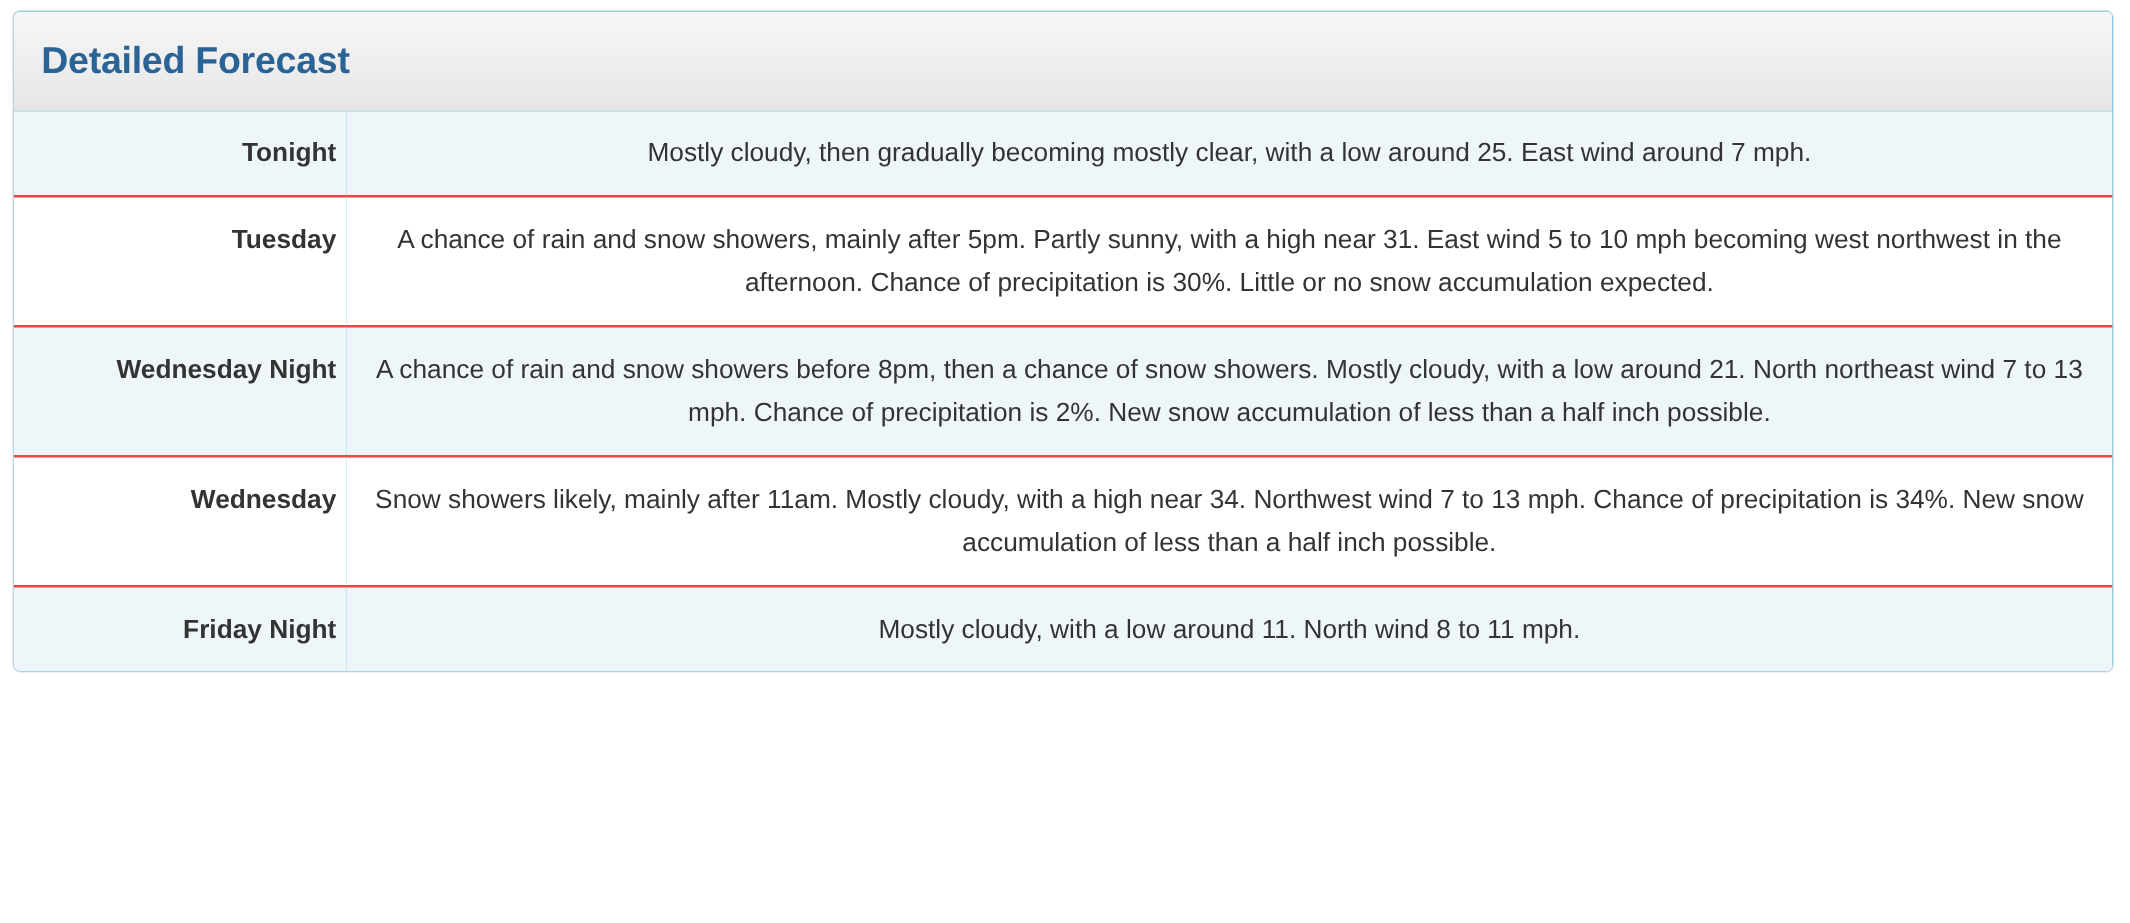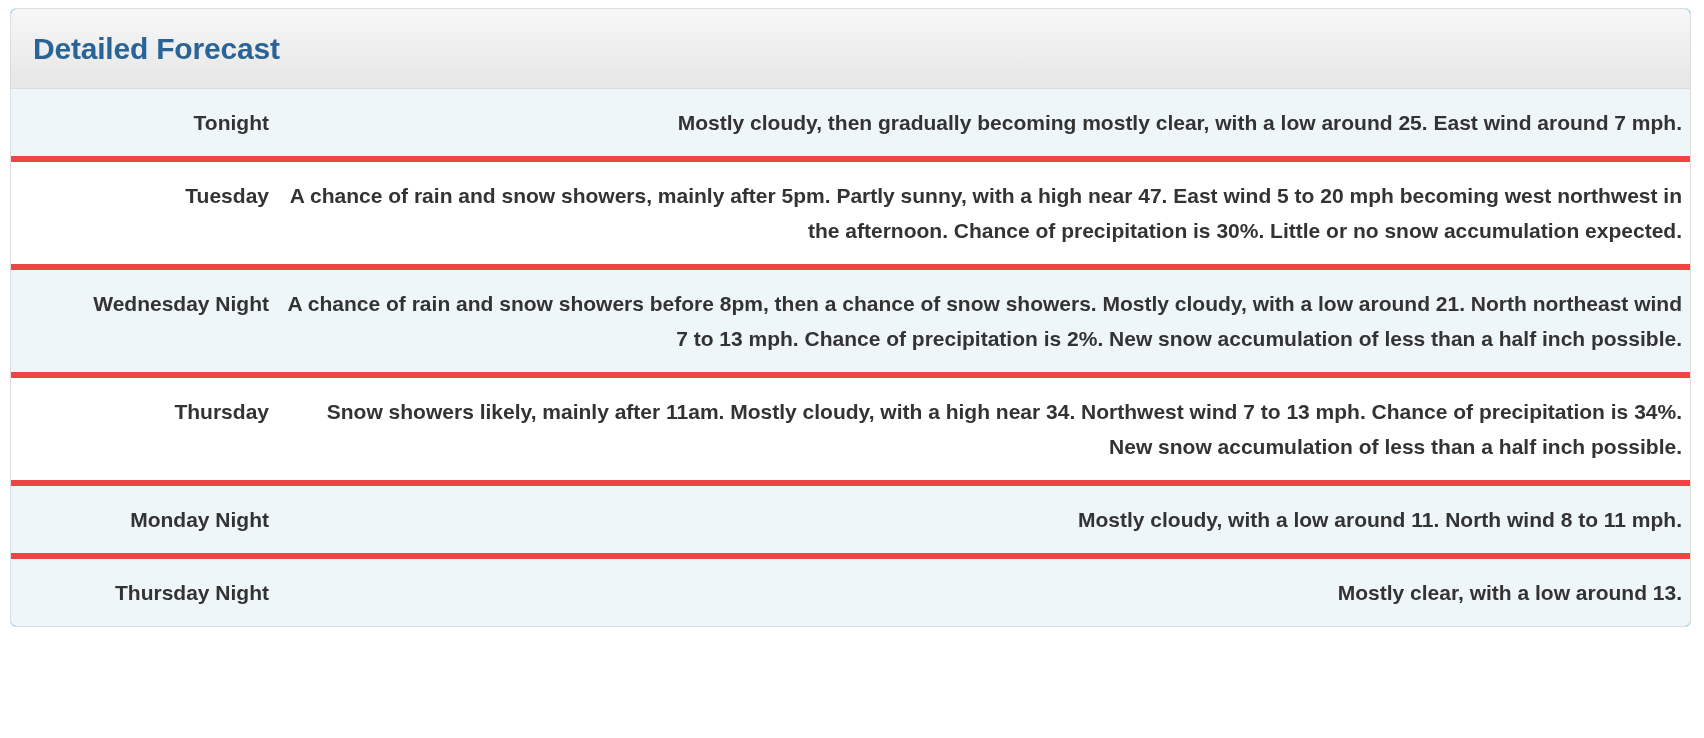--- a/index.html
+++ b/index.html
@@ -53,81 +53,77 @@
   table.forecast-table {
     border-collapse: collapse;
     width: 100%;
     table-layout: fixed;
   }
 
   table.forecast-table tr.row-odd  { background: #eff6fa; }
   table.forecast-table tr.row-even { background: #ffffff; }
 
   table.forecast-table td {
-    border-top: 6px solid #ef4444;
+    border-top: 2px solid #ef4444;
     padding: 16px 8px 16px 8px;
     vertical-align: top;
     font-size: 21px;
     line-height: 35px;
     color: #333333;
   }
 
   table.forecast-table tr:first-child td { border-top: none; }
 
   td.forecast-label {
     width: 250px;
     text-align: right;
     font-weight: bold;
     color: #2b2b2b;
     padding-right: 24px;
     white-space: nowrap;
     margin-left: 44px;
   }
 
   td.forecast-text {
-    text-align: right;
+    text-align: center;
     padding-left: 8px;
     padding-right: 42px;
     color: #333333;
-    font-weight: bold;
+    font-weight: normal;
   }
 </style>
 </head>
 <body>
 
 <div id="panel">
 
   <div id="panel-heading">
     <h2 id="panel-title">Detailed Forecast</h2>
   </div>
 
   <div id="panel-body">
     <table class="forecast-table">
       <tbody id="forecast-tbody">
       <tr class="row-odd">
             <td class="forecast-label">Tonight</td>
             <td class="forecast-text">Mostly cloudy, then gradually becoming mostly clear, with a low around 25. East wind around 7 mph.</td>
           </tr>
           <tr class="row-even">
             <td class="forecast-label">Tuesday</td>
-            <td class="forecast-text">A chance of rain and snow showers, mainly after 5pm. Partly sunny, with a high near 47. East wind 5 to 20 mph becoming west northwest in the afternoon. Chance of precipitation is 30%. Little or no snow accumulation expected.</td>
+            <td class="forecast-text">A chance of rain and snow showers, mainly after 5pm. Partly sunny, with a high near 31. East wind 5 to 10 mph becoming west northwest in the afternoon. Chance of precipitation is 30%. Little or no snow accumulation expected.</td>
           </tr>
           <tr class="row-odd">
             <td class="forecast-label">Wednesday Night</td>
             <td class="forecast-text">A chance of rain and snow showers before 8pm, then a chance of snow showers. Mostly cloudy, with a low around 21. North northeast wind 7 to 13 mph. Chance of precipitation is 2%. New snow accumulation of less than a half inch possible.</td>
           </tr>
           <tr class="row-even">
-            <td class="forecast-label">Thursday</td>
+            <td class="forecast-label">Wednesday</td>
             <td class="forecast-text">Snow showers likely, mainly after 11am. Mostly cloudy, with a high near 34. Northwest wind 7 to 13 mph. Chance of precipitation is 34%. New snow accumulation of less than a half inch possible.</td>
           </tr>
           <tr class="row-odd">
-            <td class="forecast-label">Monday Night</td>
+            <td class="forecast-label">Friday Night</td>
             <td class="forecast-text">Mostly cloudy, with a low around 11. North wind 8 to 11 mph.</td>
-          </tr>
-          <tr class="row-odd">
-            <td class="forecast-label">Thursday Night</td>
-            <td class="forecast-text">Mostly clear, with a low around 13.</td>
           </tr>
         </tbody>
     </table>
   </div>
 
 </div>
 
 </body></html>

